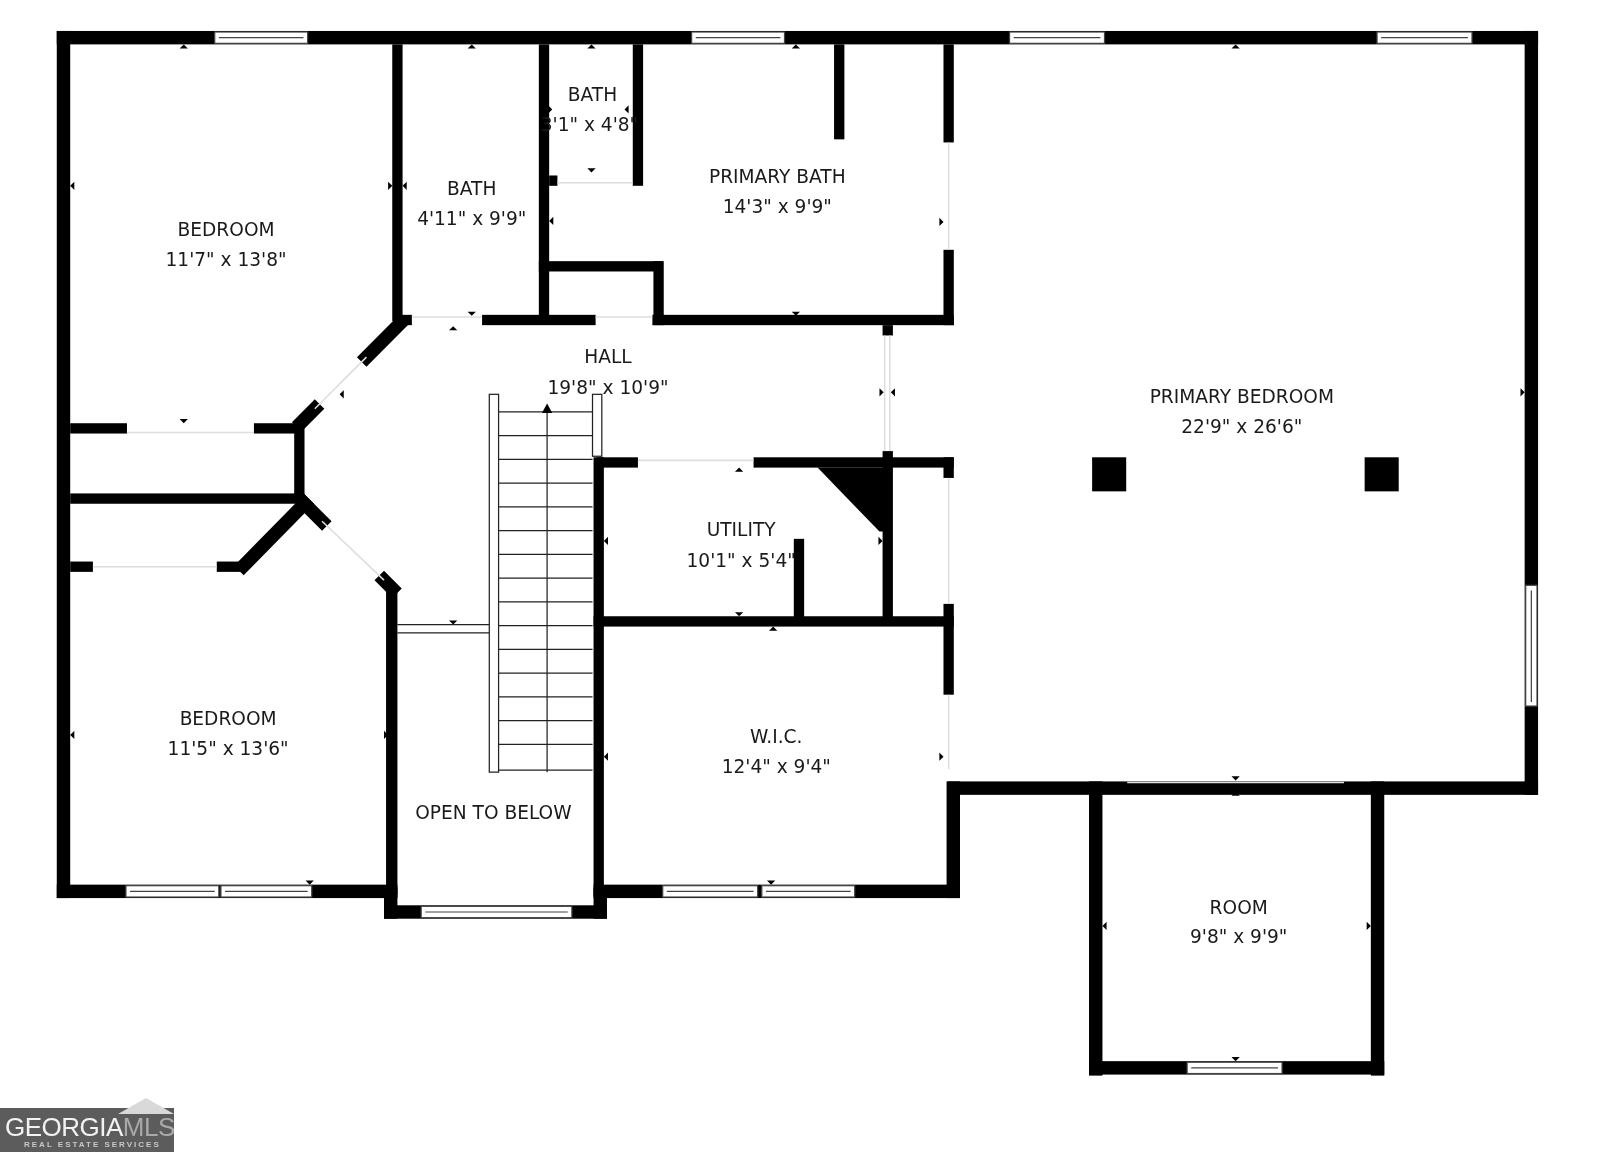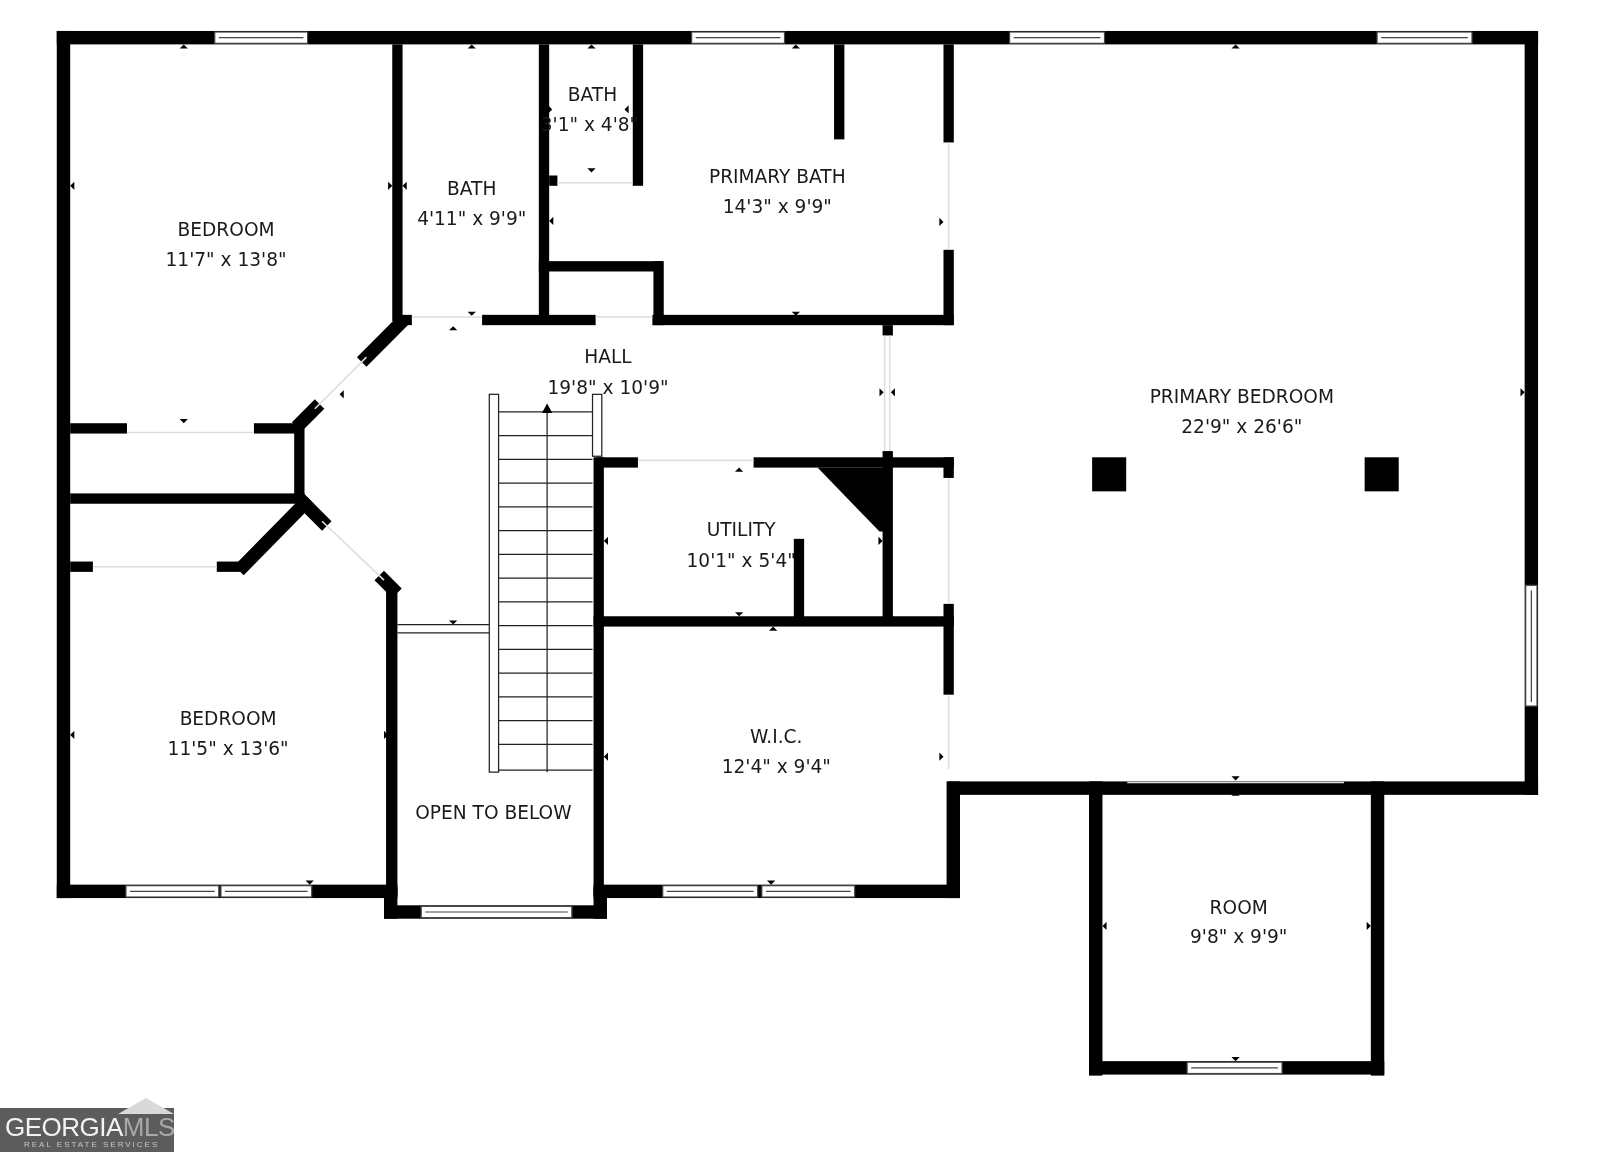--- a/index.html
+++ b/index.html
@@ -10,21 +10,21 @@
   .win { fill: #fff; stroke: #444; stroke-width: 1.2; }
   .winline { stroke: #444; stroke-width: 1.2; }
   .opening { stroke: #ddd; stroke-width: 1.5; fill: none; }
   .mark { fill: #000; }
   .room-name, .room-dim { font-family: "DejaVu Sans", sans-serif; font-size: 18px; fill: #1a1a1a; text-anchor: middle; }
   .stair { fill: none; stroke: #222; stroke-width: 1.2; }
   #logo { position: absolute; left: 0; top: 1108px; width: 174px; height: 52px; background: #5c5c5c; }
   #logo .brand { position: absolute; left: 5px; top: 6px; font-family: "Liberation Sans", sans-serif; font-size: 26px; letter-spacing: -0.5px; line-height: 26px; }
   #logo .brand .a { color: #f2f2f2; }
   #logo .brand .b { color: #a9a9a9; }
-  #logo .tag { position: absolute; left: 24px; top: 32px; font-family: "Liberation Sans", sans-serif; font-size: 8px; letter-spacing: 2px; color: #c8c8c8; font-weight: normal; }
+  #logo .tag { position: absolute; left: 24px; top: 32px; font-family: "Liberation Sans", sans-serif; font-size: 8px; letter-spacing: 2px; color: #c8c8c8; font-weight: bold; }
   #logo .roof { position: absolute; left: 118px; top: -10px; width: 0; height: 0; border-left: 28px solid transparent; border-right: 28px solid transparent; border-bottom: 16px solid #d9d9d9; }
 </style>
 </head>
 <body>
 
 <svg id="plan" viewBox="0 0 1550 1116" preserveAspectRatio="none" xmlns="http://www.w3.org/2000/svg">
 
   <g>
 
     <rect class="wall" x="55" y="30" width="1435" height="13"></rect>

